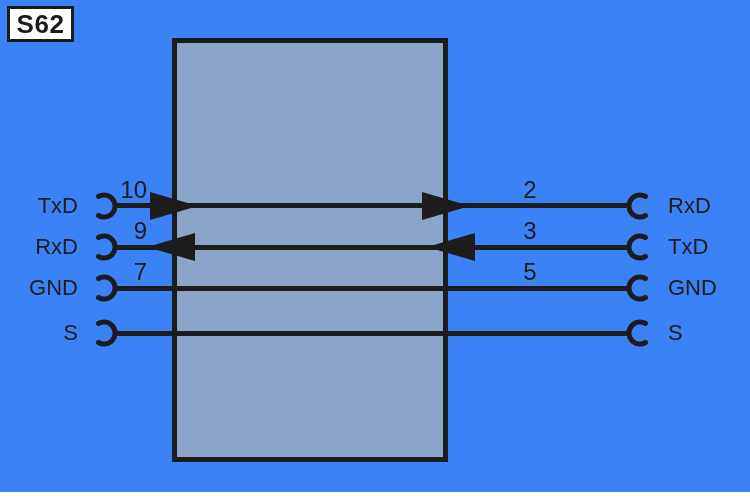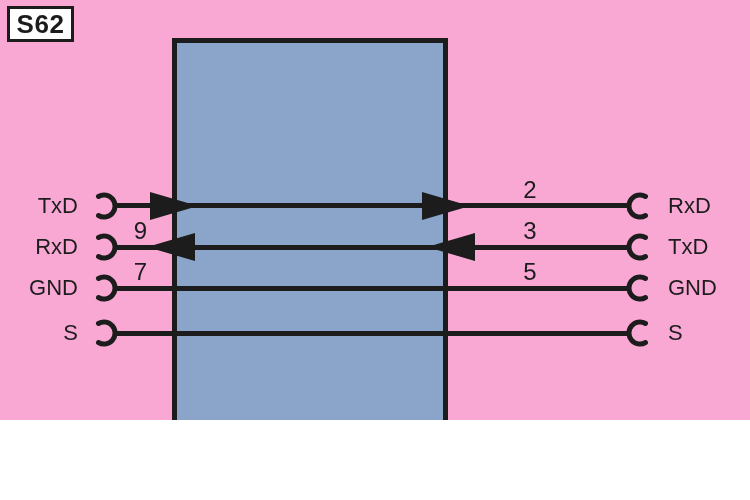--- a/index.html
+++ b/index.html
@@ -1,17 +1,17 @@
 <!DOCTYPE html>
 <html><head>
 <meta charset="utf-8">
 <style>
   html, body { margin:0; padding:0; background:#ffffff; }
   .canvas {
-    position:relative; width:750px; height:420px; background:#f9a8d4;
+    position:relative; width:750px; height:492px; background:#3b82f6;
     font-family:"Liberation Sans", sans-serif; color:#1c1c1c; overflow:hidden;
   }
   .tagbox {
     position:absolute; left:7px; top:6px; width:67px; height:36px;
     box-sizing:border-box; border:3px solid #1c1c1c; background:#ffffff;
     display:flex; align-items:center; justify-content:center;
     font-weight:bold; font-size:26px; letter-spacing:0.5px;
   }
   .device {
     position:absolute; left:172px; top:38px; width:276px; height:424px;
@@ -95,20 +95,21 @@
   <div class="siglabel left" style="top:192px">TxD</div>
   <div class="siglabel left" style="top:233px">RxD</div>
   <div class="siglabel left" style="top:274px">GND</div>
   <div class="siglabel left" style="top:319px">S</div>
 
   <div class="siglabel right" style="top:192px">RxD</div>
   <div class="siglabel right" style="top:233px">TxD</div>
   <div class="siglabel right" style="top:274px">GND</div>
   <div class="siglabel right" style="top:319px">S</div>
 
+  <div class="pinnum left" style="top:178px">10</div>
   <div class="pinnum left" style="top:219px">9</div>
   <div class="pinnum left" style="top:260px">7</div>
 
   <div class="pinnum right" style="top:178px">2</div>
   <div class="pinnum right" style="top:219px">3</div>
   <div class="pinnum right" style="top:260px">5</div>
 
 </div>
 
 </body></html>

